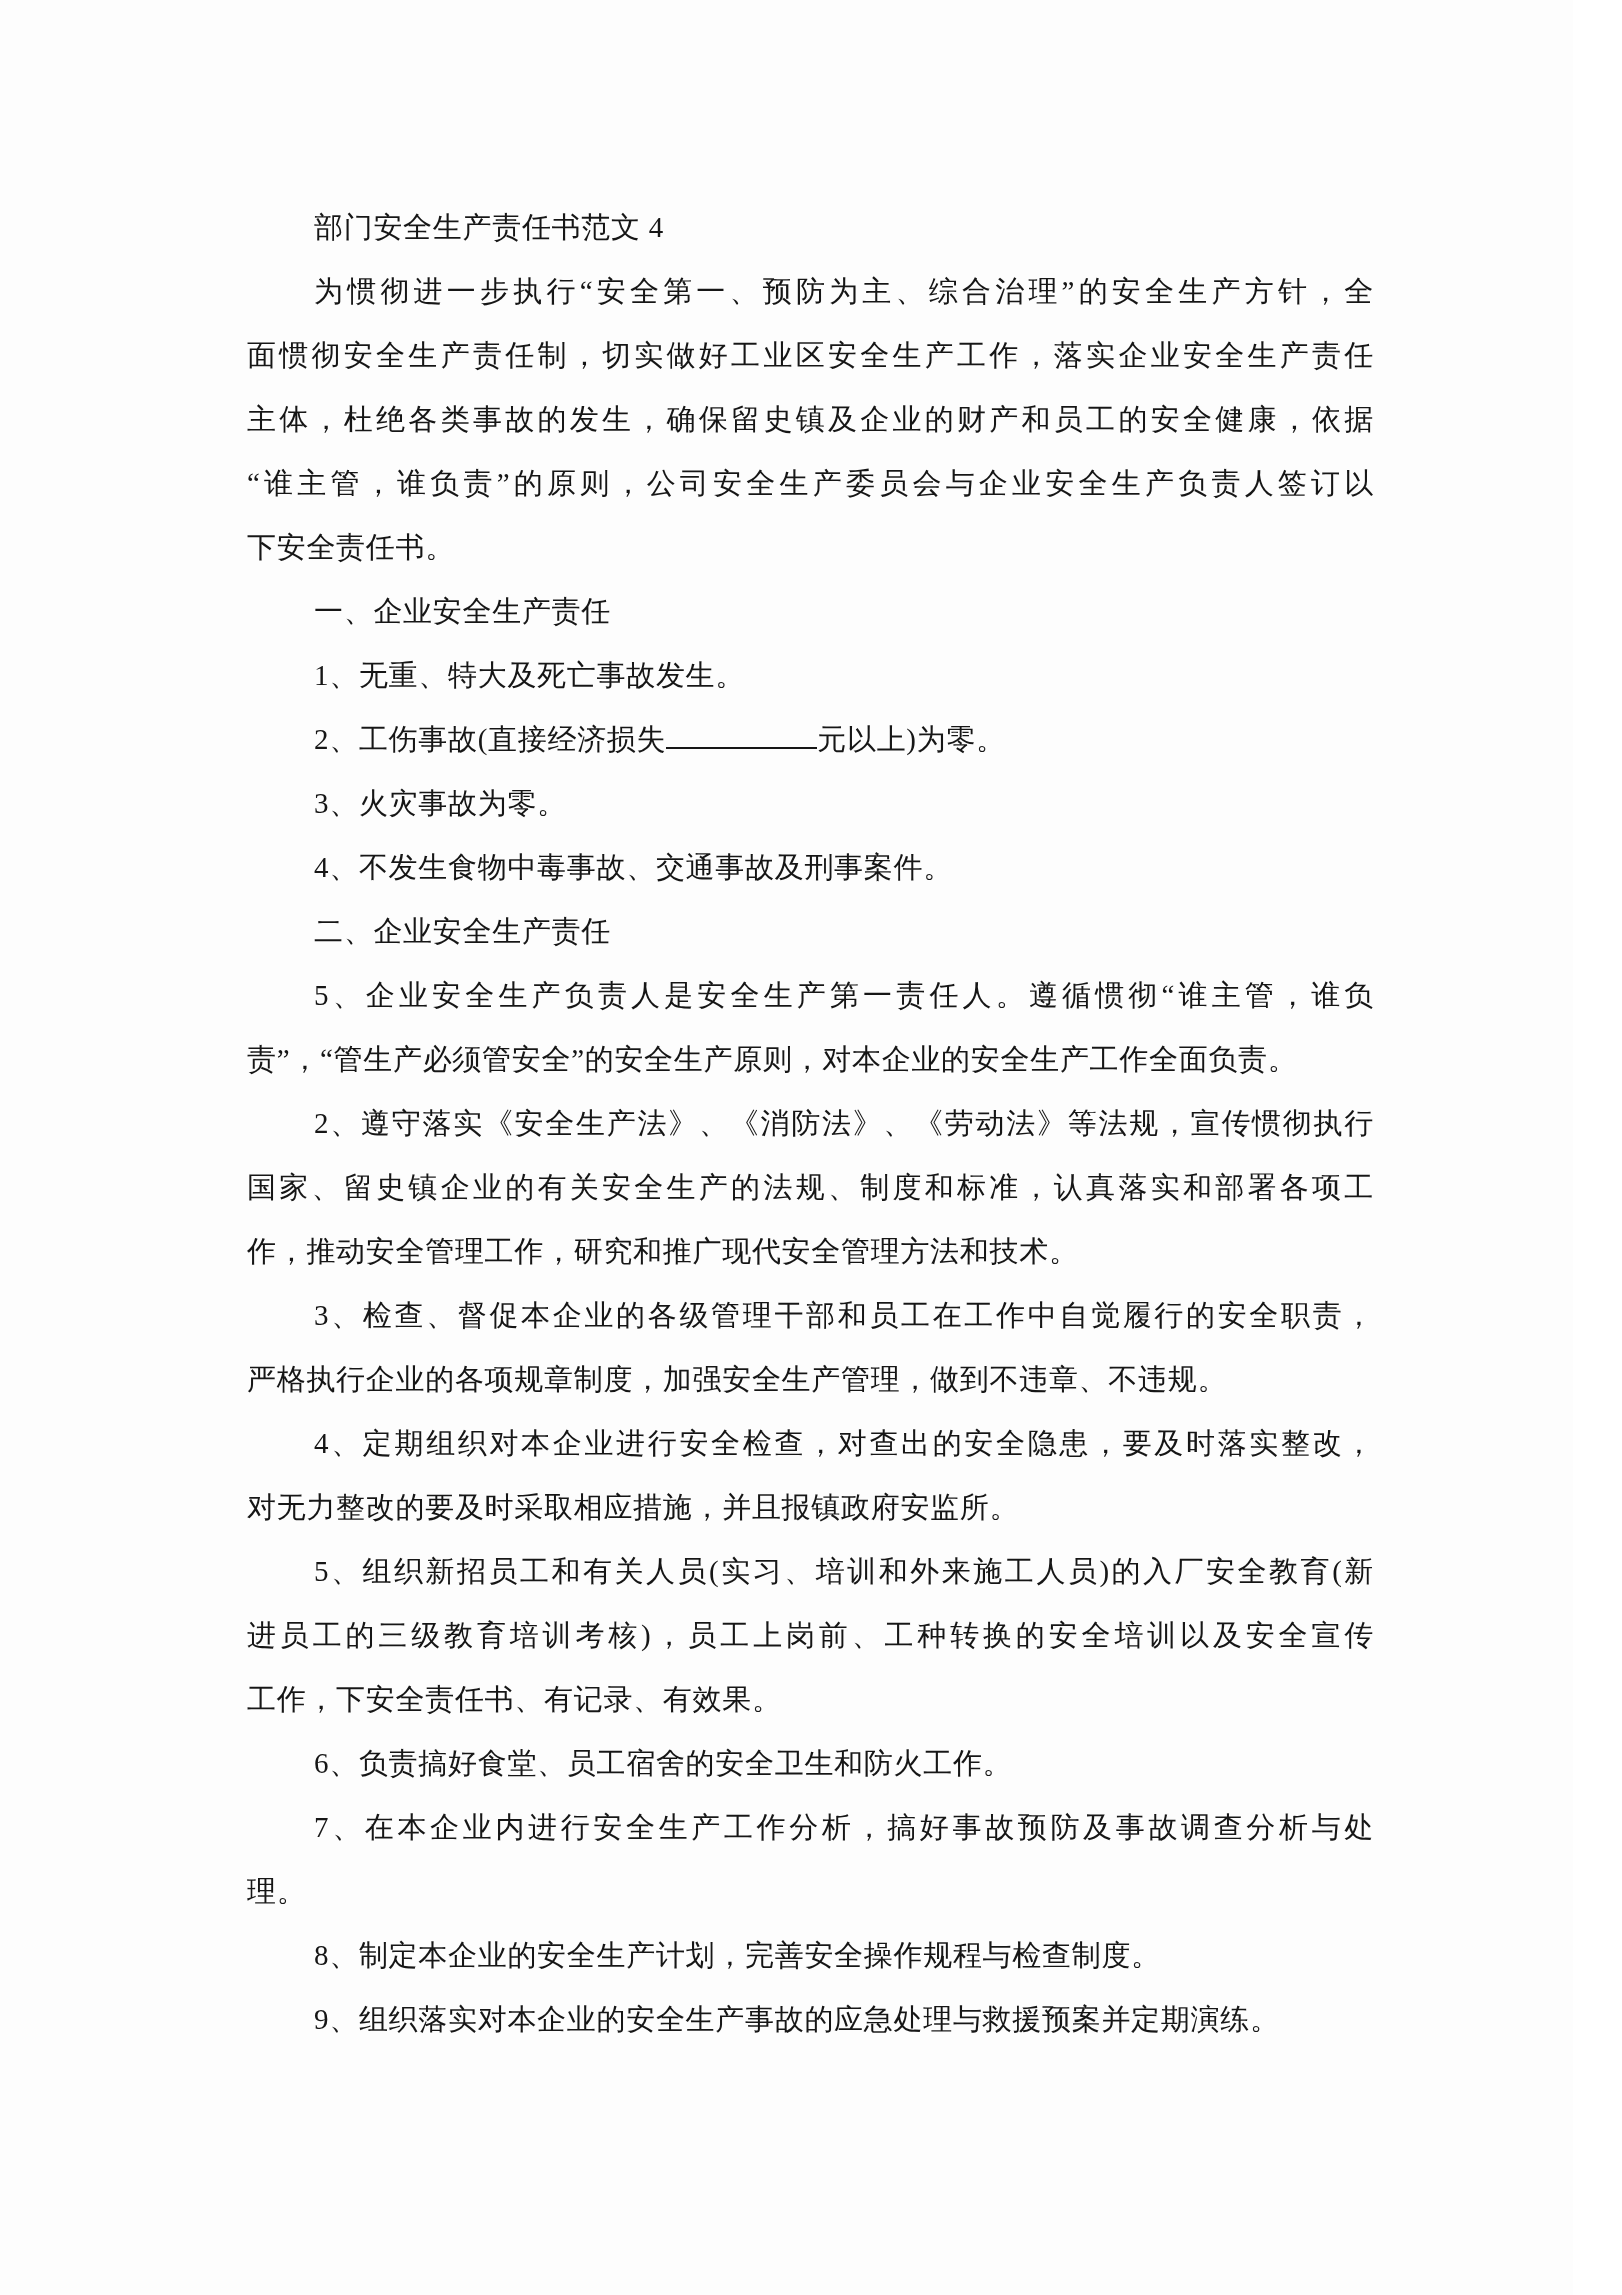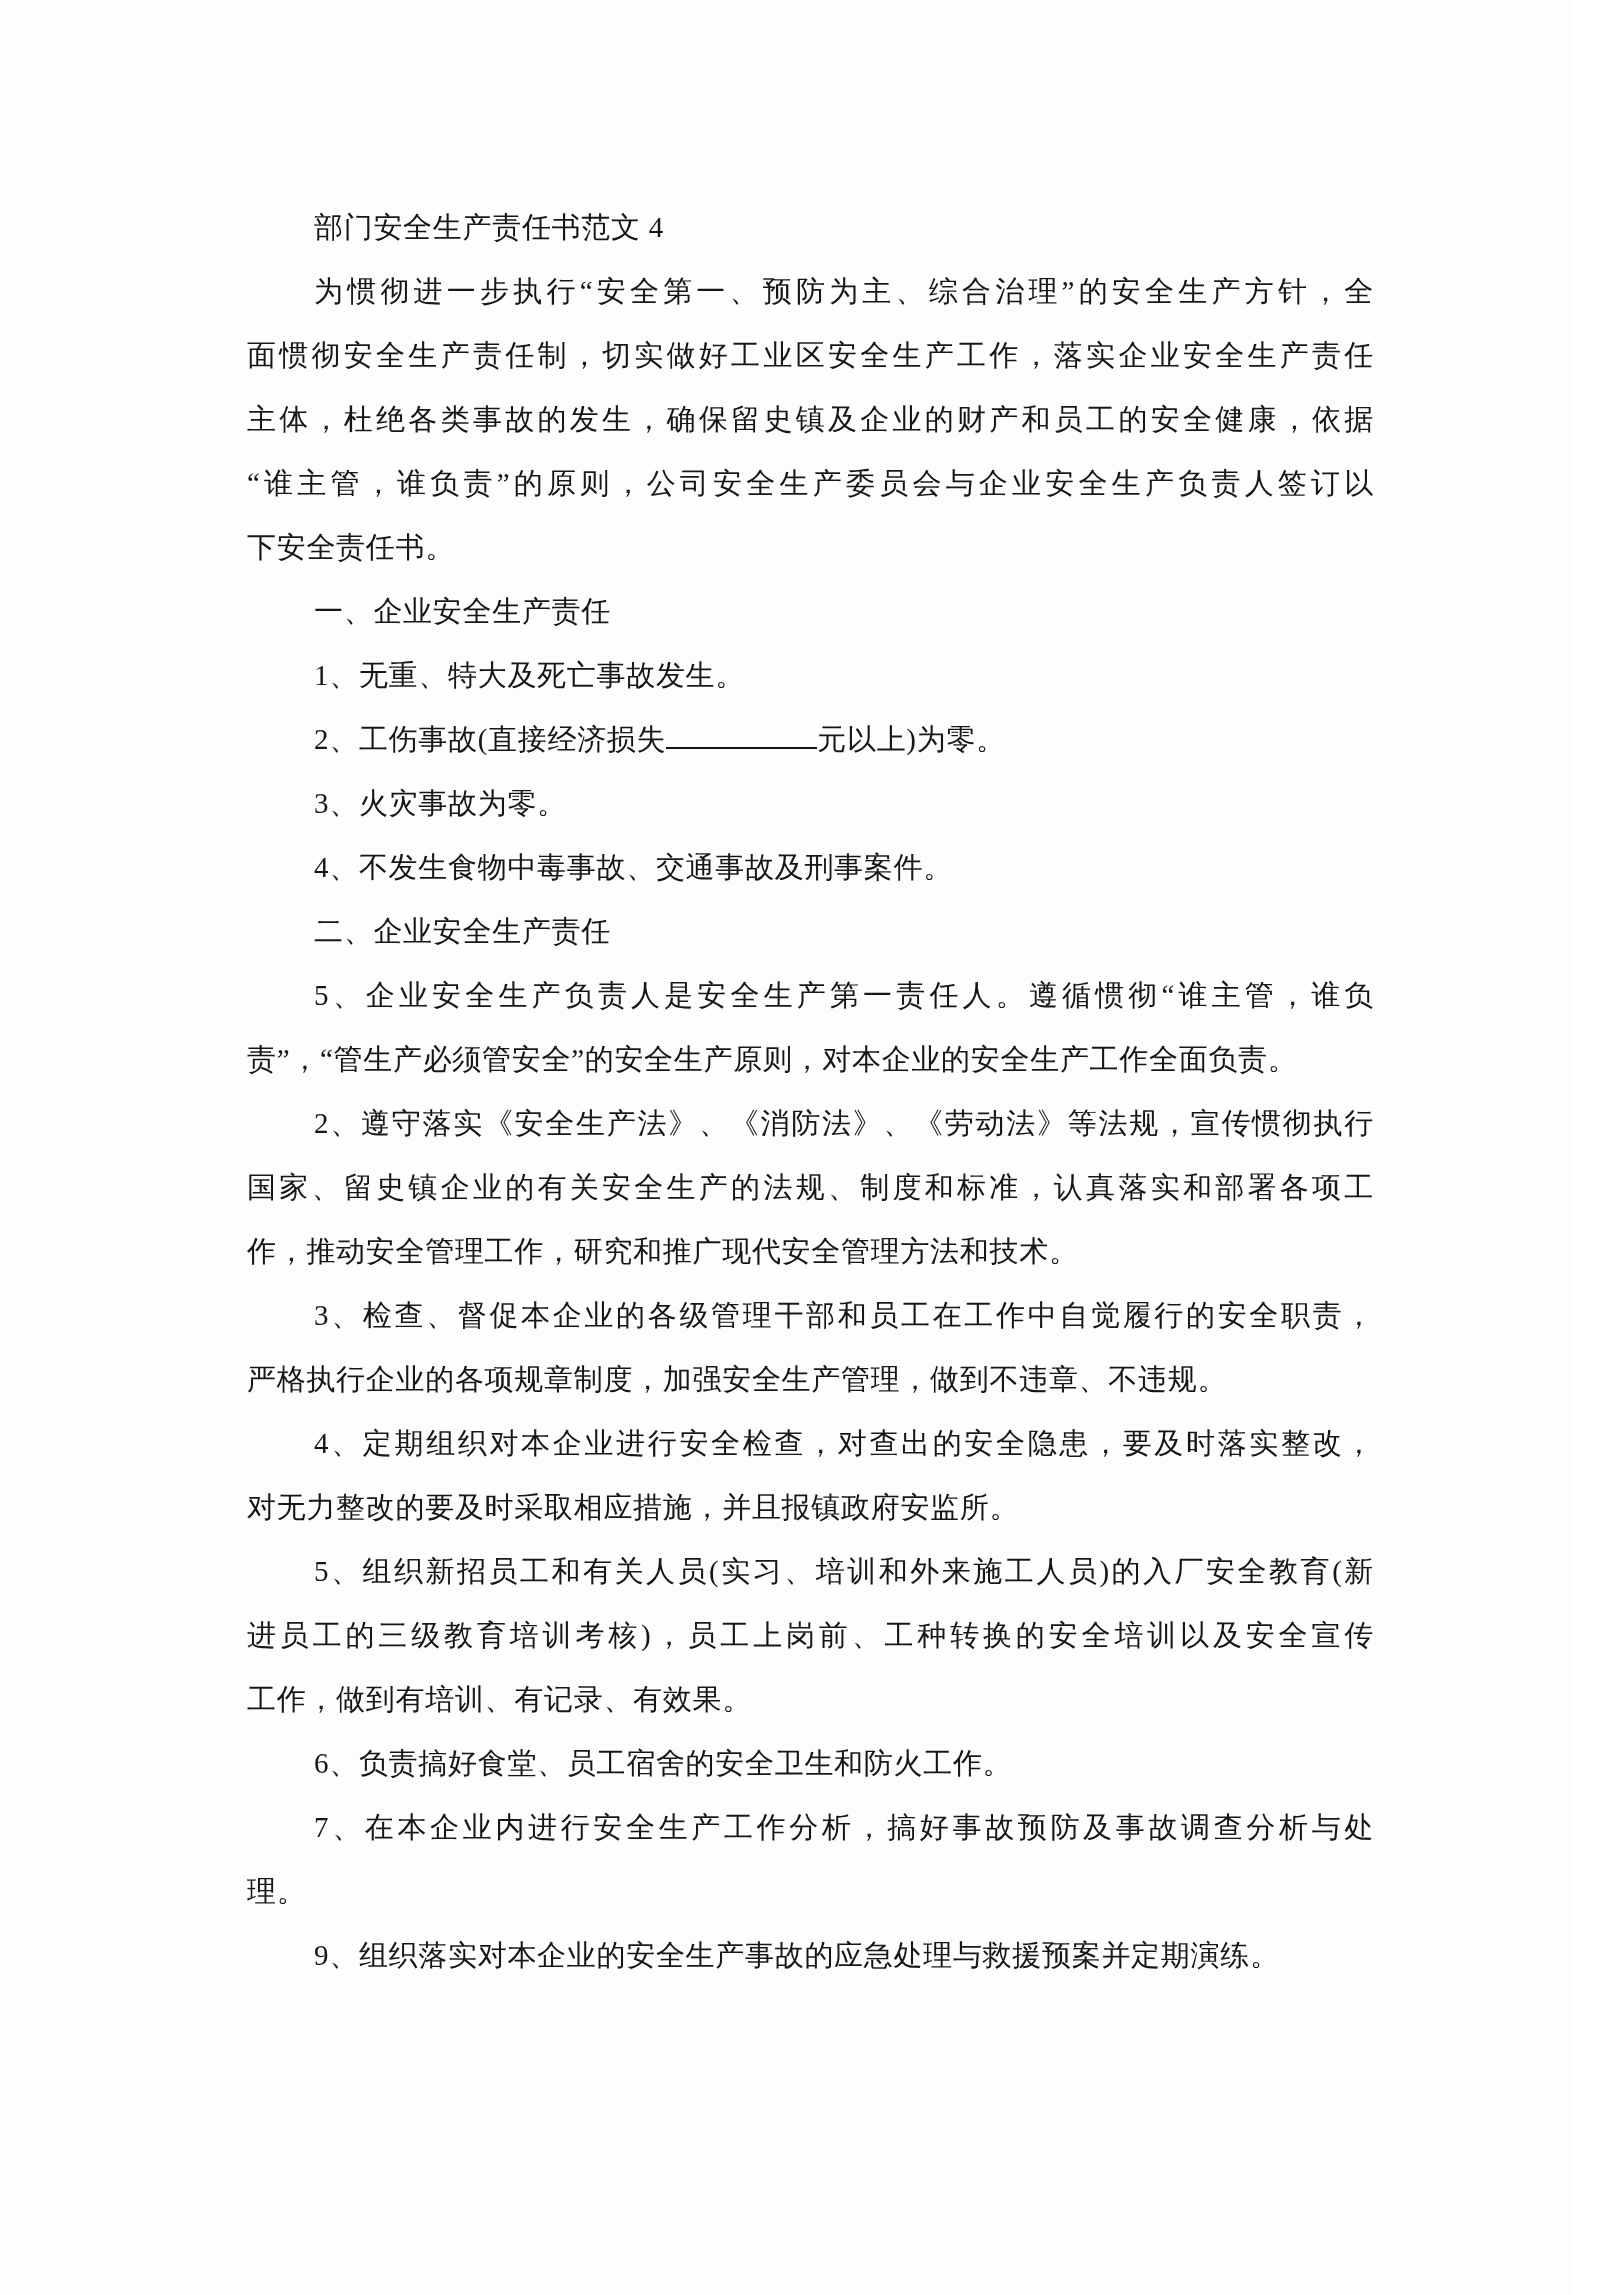--- a/index.html
+++ b/index.html
@@ -68,20 +68,21 @@
       <div class="line">责”，“管生产必须管安全”的安全生产原则，对本企业的安全生产工作全面负责。</div>
       <div class="line indent justify">2、遵守落实《安全生产法》、《消防法》、《劳动法》等法规，宣传惯彻执行</div>
       <div class="line justify">国家、留史镇企业的有关安全生产的法规、制度和标准，认真落实和部署各项工</div>
       <div class="line">作，推动安全管理工作，研究和推广现代安全管理方法和技术。</div>
       <div class="line indent justify">3、检查、督促本企业的各级管理干部和员工在工作中自觉履行的安全职责，</div>
       <div class="line">严格执行企业的各项规章制度，加强安全生产管理，做到不违章、不违规。</div>
       <div class="line indent justify">4、定期组织对本企业进行安全检查，对查出的安全隐患，要及时落实整改，</div>
       <div class="line">对无力整改的要及时采取相应措施，并且报镇政府安监所。</div>
       <div class="line indent justify">5、组织新招员工和有关人员(实习、培训和外来施工人员)的入厂安全教育(新</div>
       <div class="line justify">进员工的三级教育培训考核)，员工上岗前、工种转换的安全培训以及安全宣传</div>
-      <div class="line">工作，做到有培训、有记录、有效果。</div>
+      <div class="line">工作，下安全责任书、有记录、有效果。</div>
       <div class="line indent">6、负责搞好食堂、员工宿舍的安全卫生和防火工作。</div>
       <div class="line indent justify">7、在本企业内进行安全生产工作分析，搞好事故预防及事故调查分析与处</div>
       <div class="line">理。</div>
+      <div class="line indent">8、制定本企业的安全生产计划，完善安全操作规程与检查制度。</div>
       <div class="line indent">9、组织落实对本企业的安全生产事故的应急处理与救援预案并定期演练。</div>
     </div>
 </div>
 
 
 </body></html>

